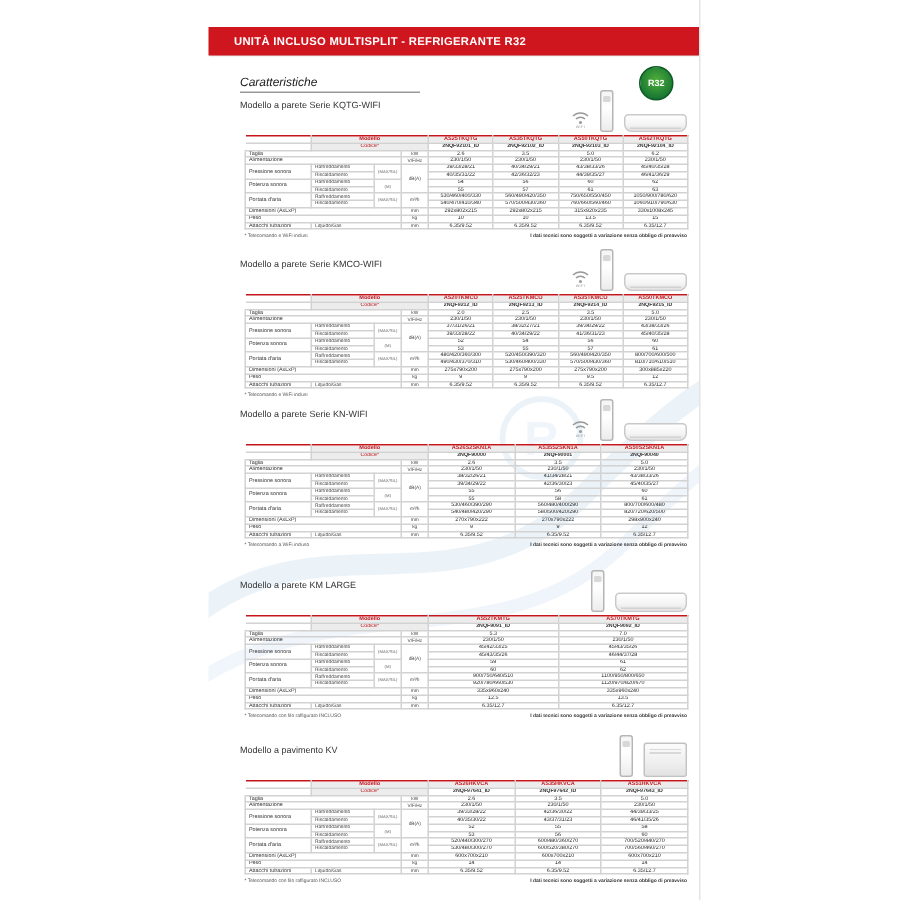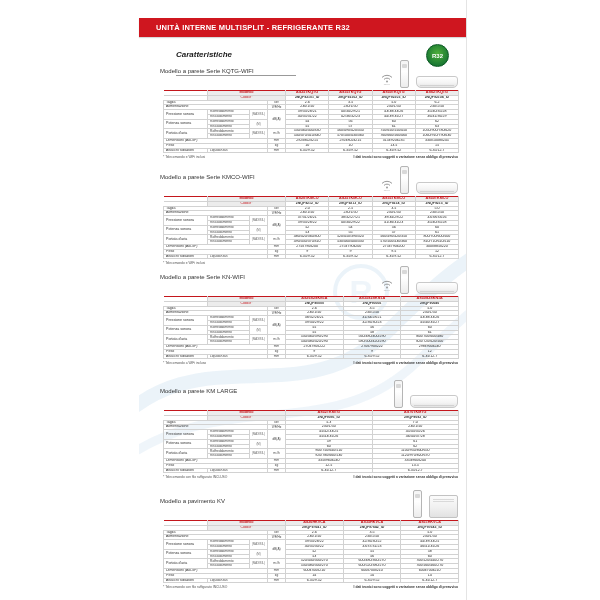--- a/index.html
+++ b/index.html
@@ -19,22 +19,22 @@
     box-shadow:0 1px 1px rgba(0,0,0,.15);
   }
   .redbar span{color:#fff;font-weight:bold;font-size:7.5px;letter-spacing:.2px;padding-left:17px;white-space:nowrap;}
   .r32-badge{
     position:absolute;left:287px;top:44px;width:21px;height:21px;border-radius:50%;
     background:radial-gradient(circle at 50% 40%, #4fae3a 0%, #1b7a33 70%, #0d5c26 100%);
     border:1px solid #0c5a24;display:flex;align-items:center;justify-content:center;
     color:#fff;font-weight:bold;font-size:6px;z-index:3;
   }
   .caratteristiche{
-    position:absolute;left:21px;top:50px;font-size:8px;font-weight:bold;font-style:italic;color:#1a1a1a;
-    border-bottom:0.5px solid #999;padding-bottom:16px;width:120px;margin-left:16px;
+    position:absolute;left:21px;top:50px;font-size:8px;font-weight:normal;font-style:italic;color:#1a1a1a;
+    border-bottom:0.5px solid #999;padding-bottom:2px;width:120px;
   }
   .watermark{position:absolute;left:0;top:0;width:327px;height:600px;z-index:0;pointer-events:none;}
   .sections{position:absolute;left:0;top:0;width:100%;height:100%;z-index:1;}
   .section{position:absolute;left:0;width:100%;}
   .sec-title{position:absolute;left:21px;top:12px;font-size:6px;color:#333;white-space:nowrap;}
   .sec-icons{position:absolute;right:8px;top:0;height:32px;display:flex;align-items:flex-end;gap:7px;}
   .ic-wifi{display:flex;flex-direction:column;align-items:center;margin-bottom:2px;}
   .wifi-txt{font-size:2.5px;color:#9a9a9a;letter-spacing:.3px;margin-top:.5px;}
   .ic-remote{display:inline-block;width:7px;height:26px;border:1px solid #b5b5b5;border-radius:2px;
     background:linear-gradient(180deg,#f4f4f4 0%,#fff 40%,#ececec 100%);position:relative;}
@@ -77,21 +77,21 @@
   <svg class="watermark" viewBox="0 0 327 600" xmlns="http://www.w3.org/2000/svg">
     <g opacity="0.45">
       <path d="M-30 430 C 60 330, 160 420, 250 330 S 360 240, 400 250" fill="none" stroke="#d3e5f2" stroke-width="14"></path>
       <path d="M-30 470 C 80 380, 190 450, 280 360 S 380 280, 420 290" fill="none" stroke="#ddeaf5" stroke-width="9"></path>
       <circle cx="222" cy="292" r="26" fill="none" stroke="#d3e5f2" stroke-width="4"></circle>
       <text x="222" y="303" text-anchor="middle" font-size="32" fill="#dcebf5" font-family="Liberation Sans, sans-serif" font-weight="bold">R</text>
     </g>
   </svg>
 
   <div class="redbar">
-    <span>UNITÀ INTERNE MULTISPLIT - REFRIGERANTE R32</span>
+    <span>UNITÀ INCLUSO MULTISPLIT - REFRIGERANTE R32</span>
   </div>
 
   <div class="r32-badge">
     <span>R32</span>
   </div>
 
   <div class="caratteristiche">Caratteristiche</div>
 
   <div class="sections">
       <div class="section" style="top: 56px;">

